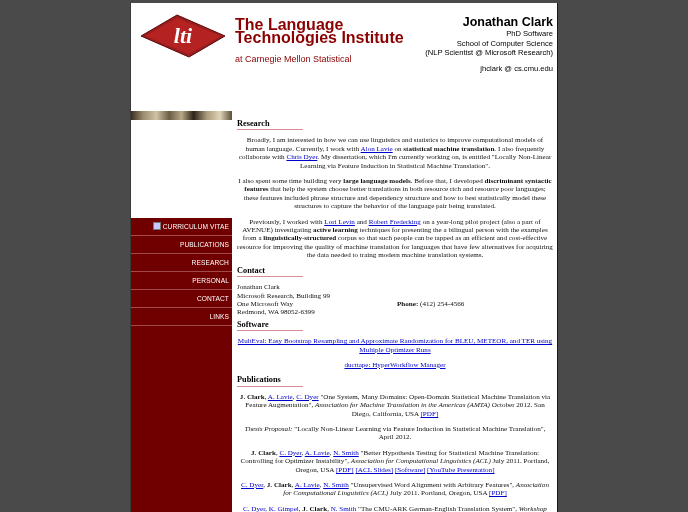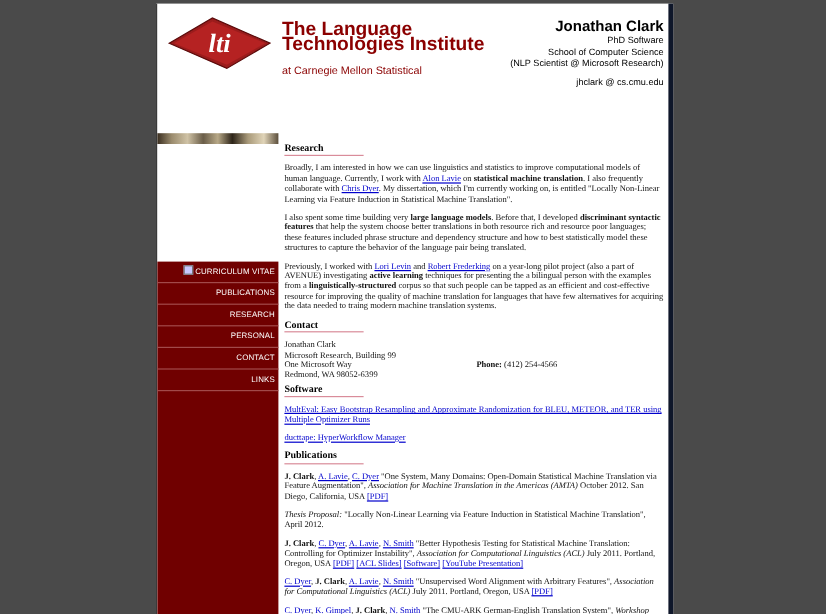--- a/index.html
+++ b/index.html
@@ -1,33 +1,33 @@
 <!DOCTYPE html>
 <html><head>
 <meta charset="utf-8">
 <style>
   html, body { margin:0; padding:0; }
   body { width:688px; height:512px; background:#4a4a4a; overflow:hidden; position:relative; }
-  .page { position:absolute; left:130px; top:3px; width:426px; height:509px; background:#fff; border-left:1px solid #3a3a3a; border-right:4px solid #0f172a; overflow:hidden; }
+  .page { position:absolute; left:130px; top:3px; width:426px; height:509px; background:#fff; border-left:1px solid #3a3a3a; border-right:1px solid #0f172a; overflow:hidden; }
   .header { position:relative; height:108px; }
   .logo { position:absolute; left:8px; top:10px; width:88px; height:46px; }
   .inst-title { position:absolute; left:104px; top:15px; font-family:"Liberation Sans", sans-serif; font-weight:bold; font-size:16px; line-height:13px; color:#8b0000; width:170px; }
   .inst-sub { position:absolute; left:104px; top:51px; font-family:"Liberation Sans", sans-serif; font-size:9px; color:#8b0000; }
   .person { position:absolute; right:4px; top:12px; text-align:right; font-family:"Liberation Sans", sans-serif; color:#000; }
   .person .name { font-weight:bold; font-size:12.5px; line-height:14px; }
   .person .line { font-size:7.6px; line-height:9.5px; }
   .person .email { font-size:7.6px; line-height:9.5px; margin-top:6px; }
   .person a { font-family:"Liberation Serif", serif; font-size:7.6px; color:#0000cc; text-decoration:underline; }
   .photo-strip { position:absolute; left:0; top:108px; width:101px; height:9px; background:linear-gradient(90deg,#3a2e20 0%,#9b8c6e 12%,#cfc2a5 25%,#6a5d48 38%,#b7a887 50%,#2d2418 62%,#a99a7a 75%,#e0d4b8 88%,#5c4f3c 100%); }
   .sidebar { position:absolute; left:0; top:215px; width:101px; height:300px; background:#700000; }
   .nav-item { display:block; height:17px; line-height:17px; border-bottom:1px solid #a24a4a; text-align:right; padding-right:3px; font-family:"Liberation Sans", sans-serif; font-size:6.6px; color:#fff; text-transform:uppercase; letter-spacing:0.1px; }
   .nav-item .cv-icon { display:inline-block; width:6px; height:6px; background:#c8c8ff; border:1px solid #777; margin-right:2px; vertical-align:middle; position:relative; top:-1px; }
   .content { position:absolute; left:106px; top:117px; width:316px; font-family:"Liberation Serif", serif; font-size:7.1px; line-height:8.4px; color:#111; }
   h3 { margin:0 0 6px 0; font-family:"Liberation Serif", serif; font-size:8.3px; font-weight:bold; color:#000; width:66px; border-bottom:1px solid #d98c9a; padding-bottom:1px; }
-  p { margin:0 0 7px 0; }
+  p { margin:0 0 7px 0;text-align:center; }
   a { color:#0000cc; text-decoration:underline; }
   .contact-grid { display:flex; margin-bottom:4px; }
   .contact-addr { width:160px; }
   .contact-phone { padding-top:16.8px; }
   em { font-style:italic; }
 </style>
 </head>
 <body>
 
 <div class="page">

